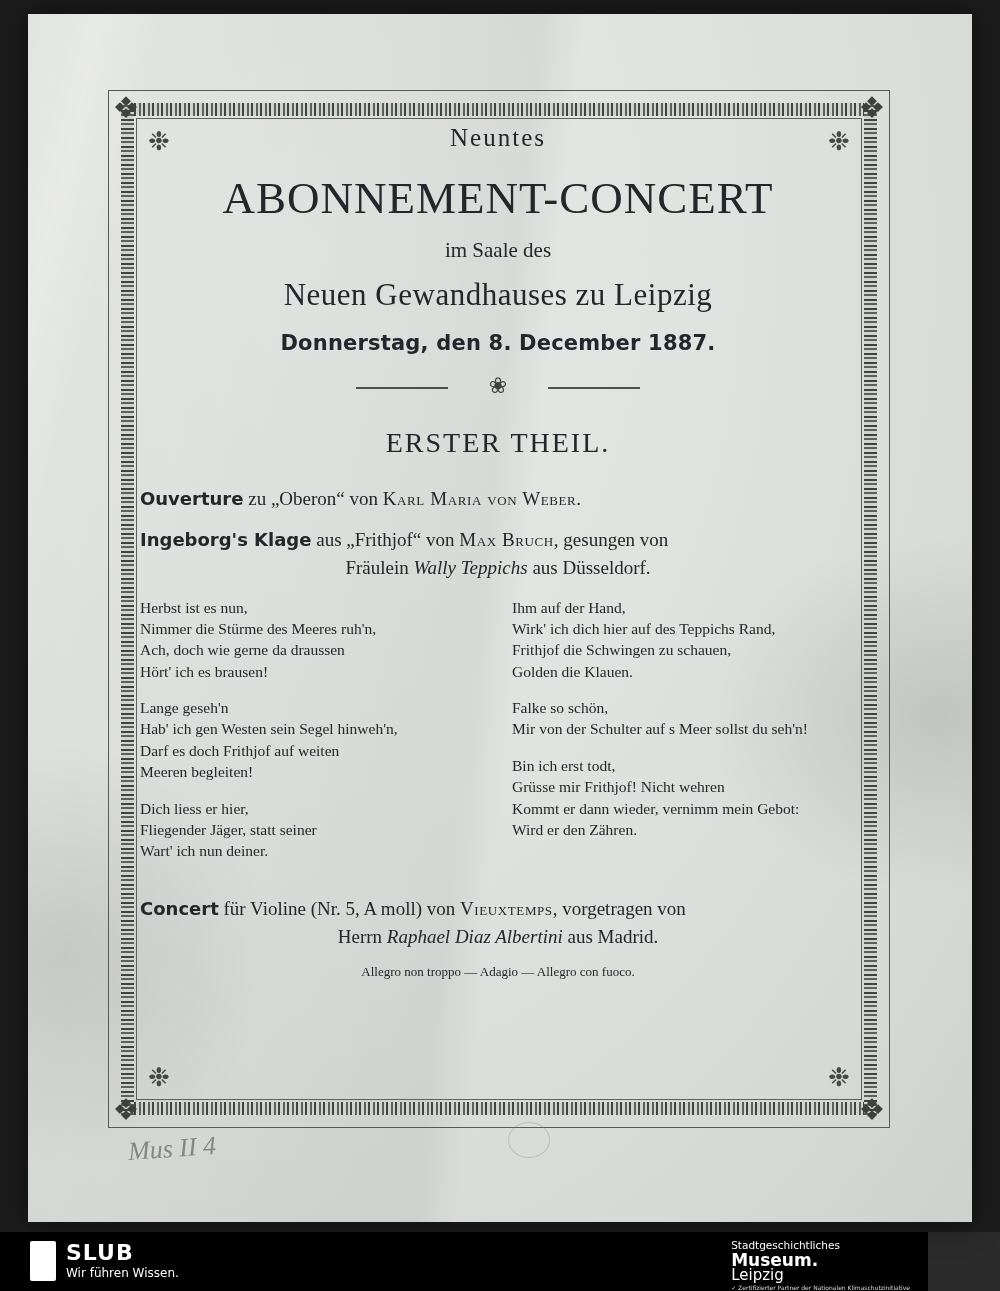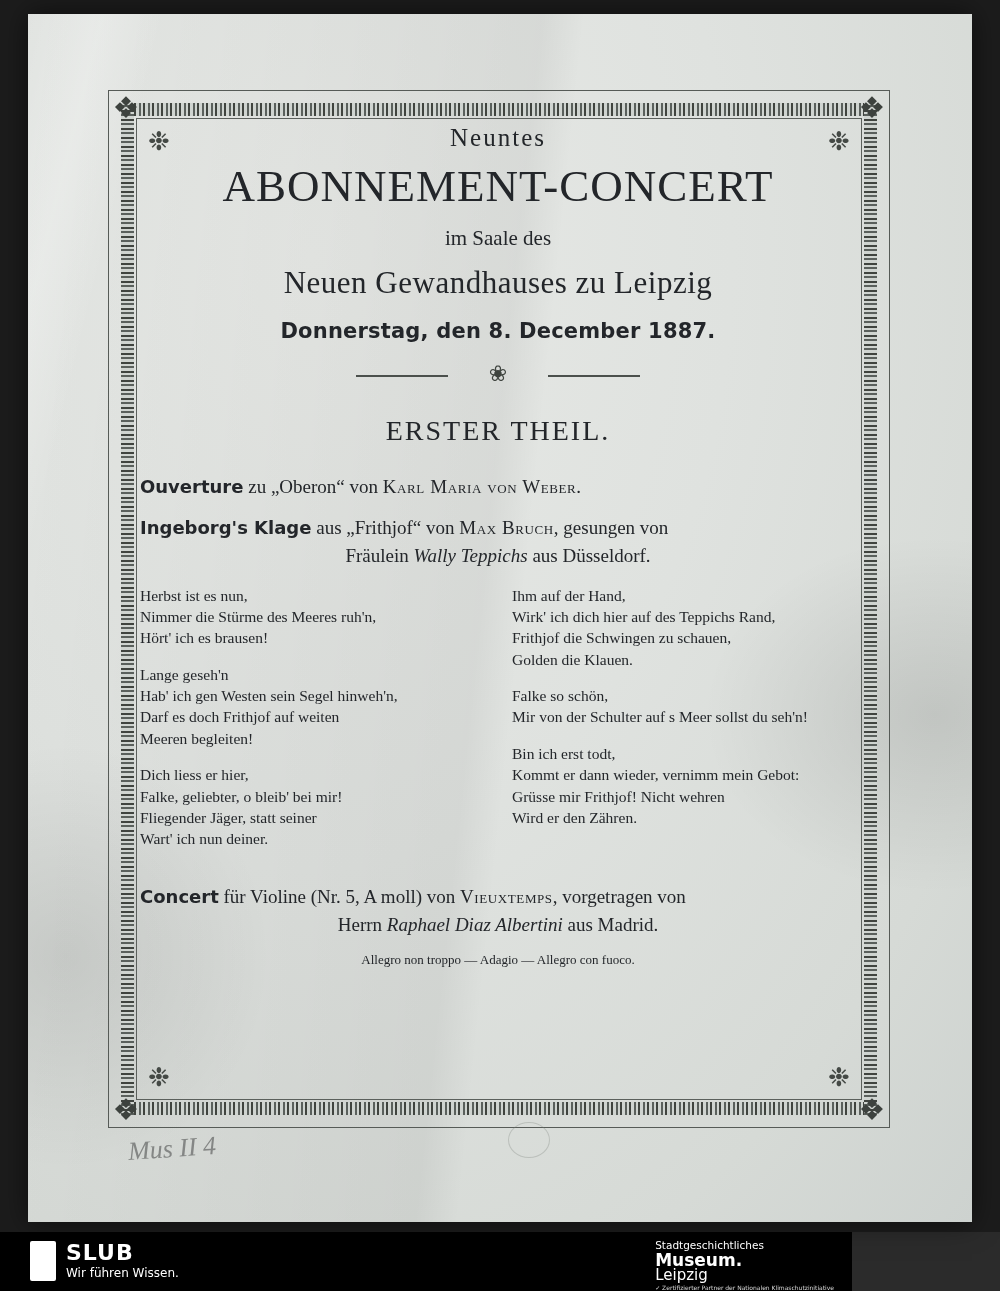--- a/index.html
+++ b/index.html
@@ -123,21 +123,21 @@
     left: 112px;
     top: 110px;
     width: 716px;
     color: #23262a;
   }
   .center { text-align: center; }
 
   .t-neuntes {
     font-size: 25px;
     letter-spacing: 2px;
-    margin-bottom: 8px;
+    margin-bottom: 20px;
     font-family: "Liberation Serif", serif;
   }
   .t-main {
     font-size: 45px;
     letter-spacing: 1px;
     margin: 6px 0 14px 0;
     font-family: "Liberation Serif", serif;
   }
   .t-im-saale {
     font-size: 21px;
@@ -240,21 +240,21 @@
     border: 1.5px solid rgba(120,126,120,0.55);
     border-radius: 50%;
     opacity: 0.55;
   }
 
   
   #footer {
     position: absolute;
     left: 0;
     top: 1232px;
-    width: 852px;
+    width: 928px;
     height: 59px;
     background: #000;
     color: #fff;
   }
   #slub {
     position: absolute;
     left: 30px;
     top: 9px;
     display: flex;
     align-items: center;
@@ -343,50 +343,50 @@
       <p class="work">
         <span class="lead">Ingeborg's Klage</span><span> aus „Frithjof“ von </span><span class="sc">Max Bruch</span><span>, gesungen von</span>
         <span class="indent"><span>Fräulein </span><span class="it">Wally Teppichs</span><span> aus Düsseldorf.</span></span>
       </p>
 
       <div class="lyrics">
         <div class="col">
           <div class="stanza">
             <div>Herbst ist es nun,</div>
             <div>Nimmer die Stürme des Meeres ruh'n,</div>
+            <div>Ach, doch wie gerne da draussen</div>
             <div>Hört' ich es brausen!</div>
           </div>
           <div class="stanza">
             <div>Lange geseh'n</div>
             <div>Hab' ich gen Westen sein Segel hinweh'n,</div>
             <div>Darf es doch Frithjof auf weiten</div>
             <div>Meeren begleiten!</div>
           </div>
           <div class="stanza">
             <div>Dich liess er hier,</div>
-            <div>Falke, geliebter, o bleib' bei mir!</div>
             <div>Fliegender Jäger, statt seiner</div>
             <div>Wart' ich nun deiner.</div>
           </div>
         </div>
         <div class="col">
           <div class="stanza">
             <div>Ihm auf der Hand,</div>
             <div>Wirk' ich dich hier auf des Teppichs Rand,</div>
             <div>Frithjof die Schwingen zu schauen,</div>
             <div>Golden die Klauen.</div>
           </div>
           <div class="stanza">
             <div>Falke so schön,</div>
             <div>Mir von der Schulter auf s Meer sollst du seh'n!</div>
           </div>
           <div class="stanza">
             <div>Bin ich erst todt,</div>
+            <div>Grüsse mir Frithjof! Nicht wehren</div>
             <div>Kommt er dann wieder, vernimm mein Gebot:</div>
-            <div>Grüsse mir Frithjof! Nicht wehren</div>
             <div>Wird er den Zähren.</div>
           </div>
         </div>
       </div>
 
       <p class="work">
         <span class="lead">Concert</span><span> für Violine (Nr. 5, A moll) von </span><span class="sc">Vieuxtemps</span><span>, vorgetragen von</span>
         <span class="indent"><span>Herrn </span><span class="it">Raphael Diaz Albertini</span><span> aus Madrid.</span></span>
       </p>
 

